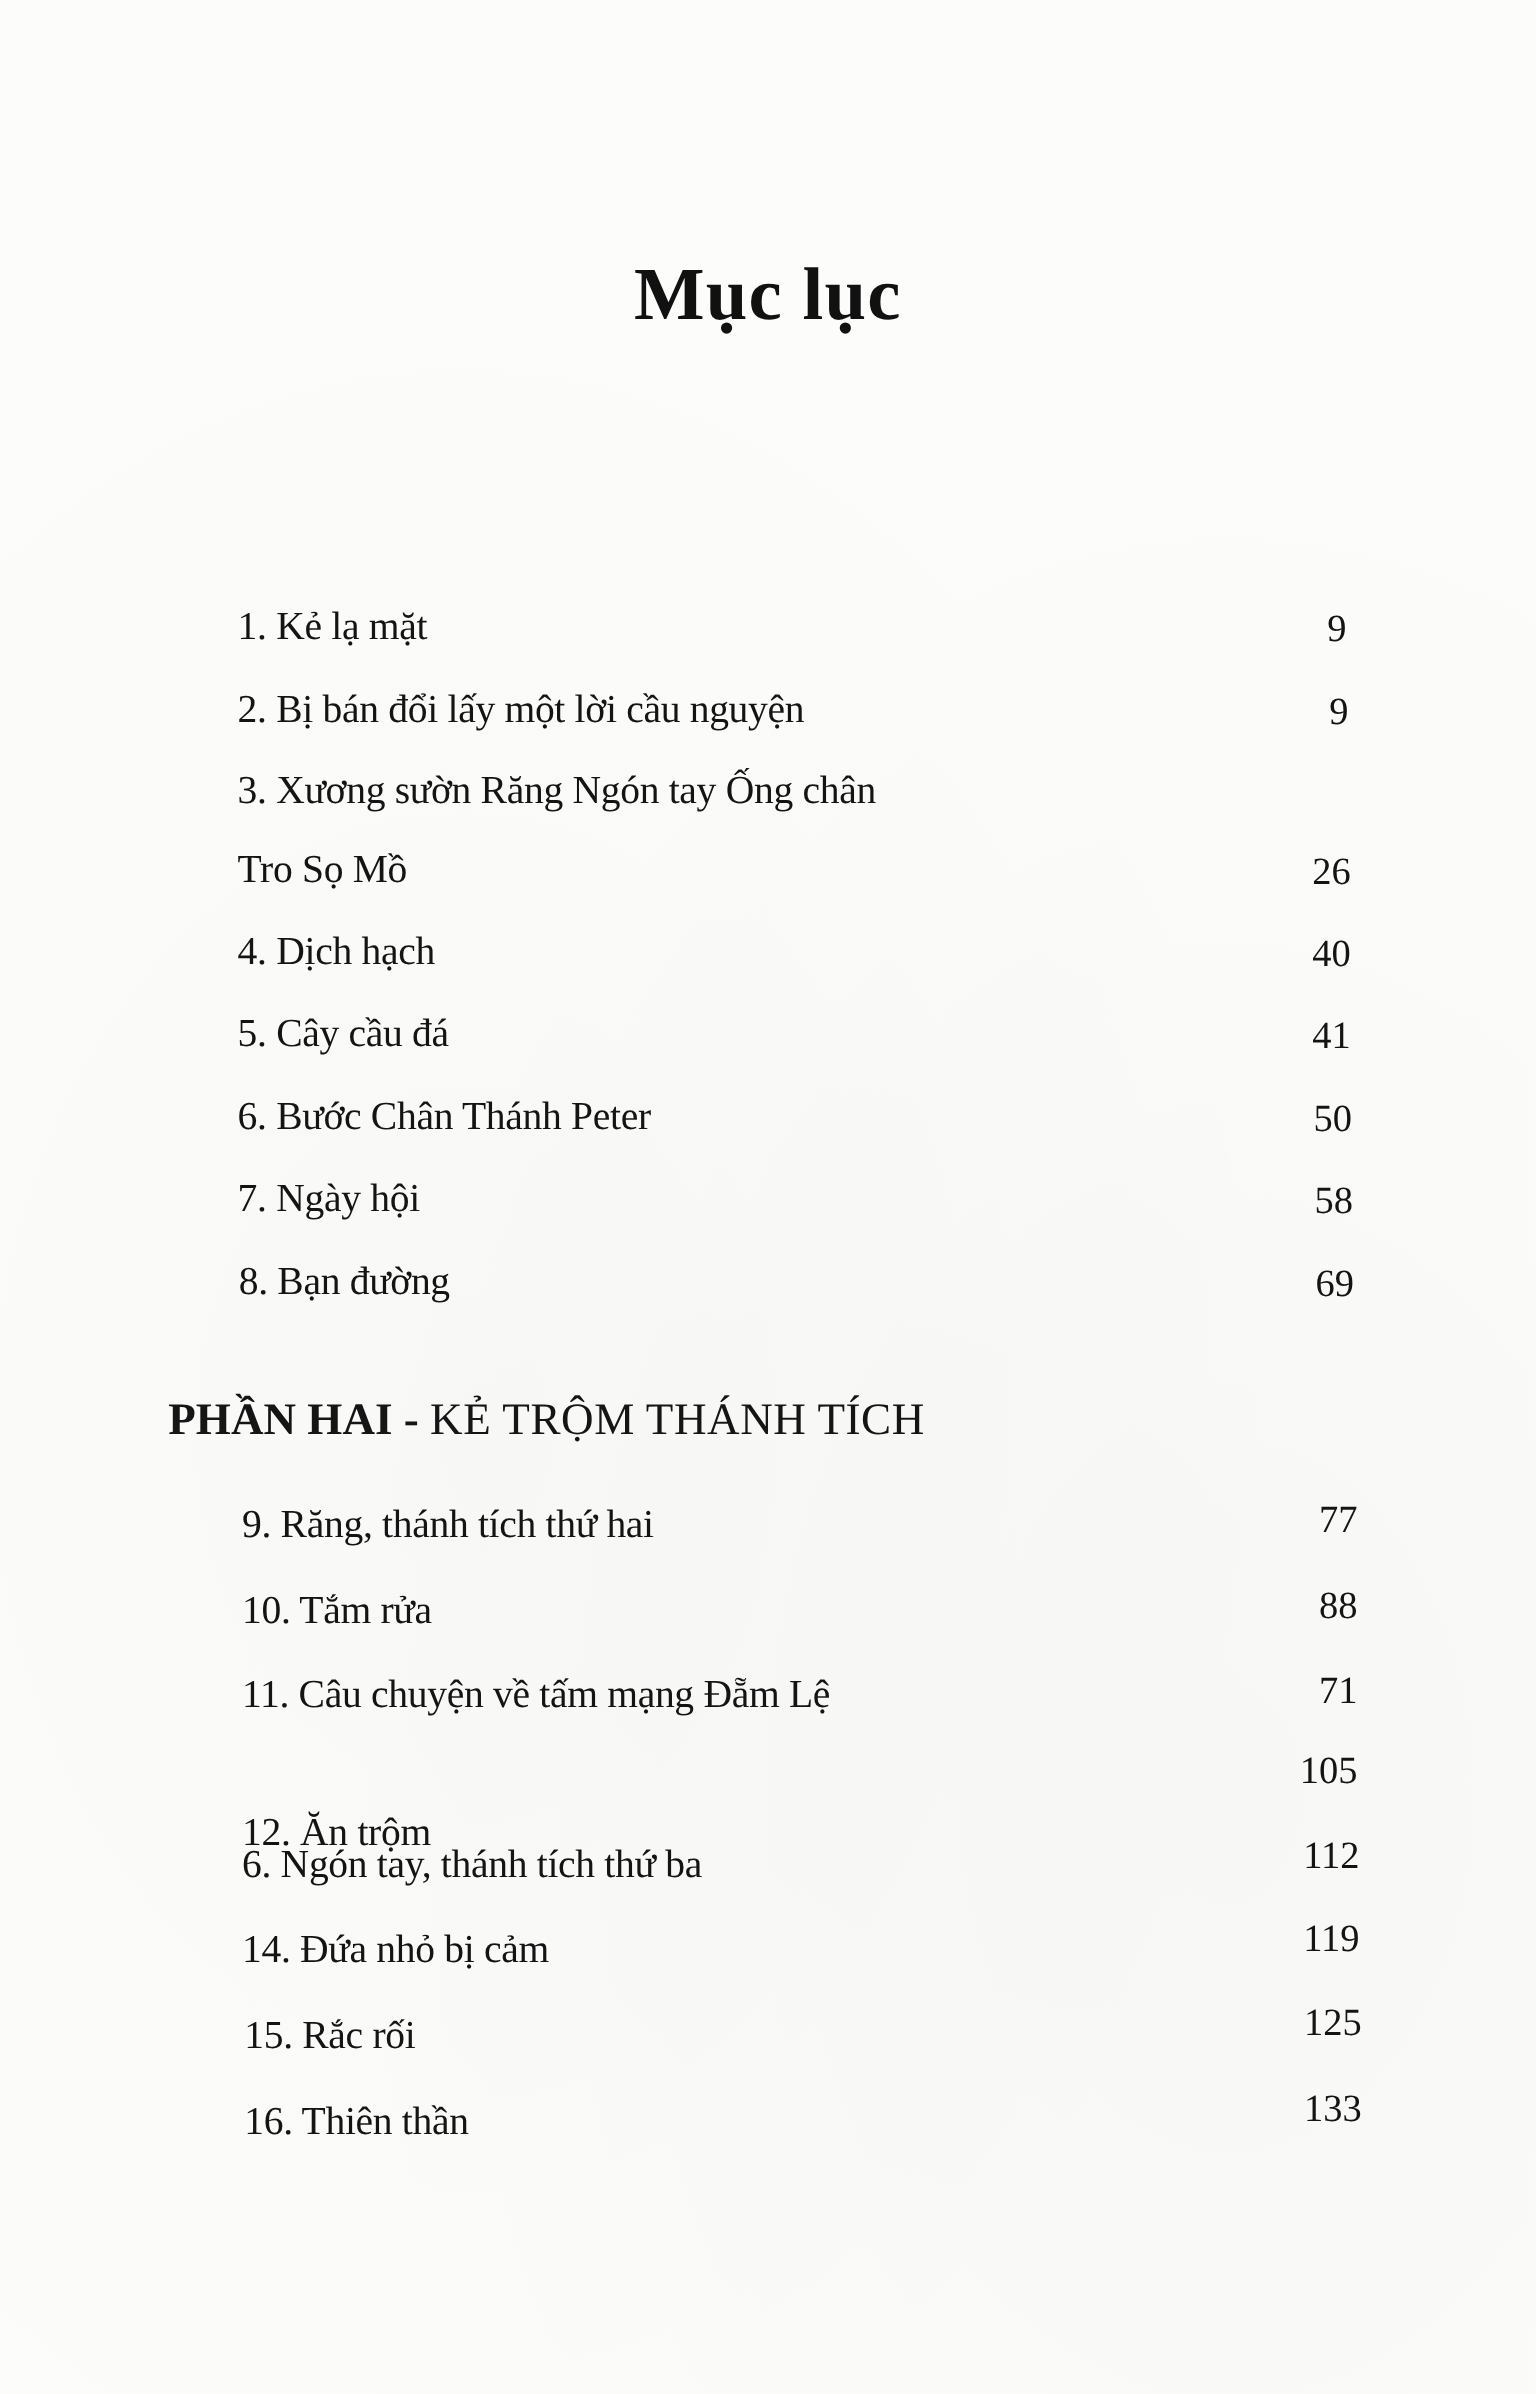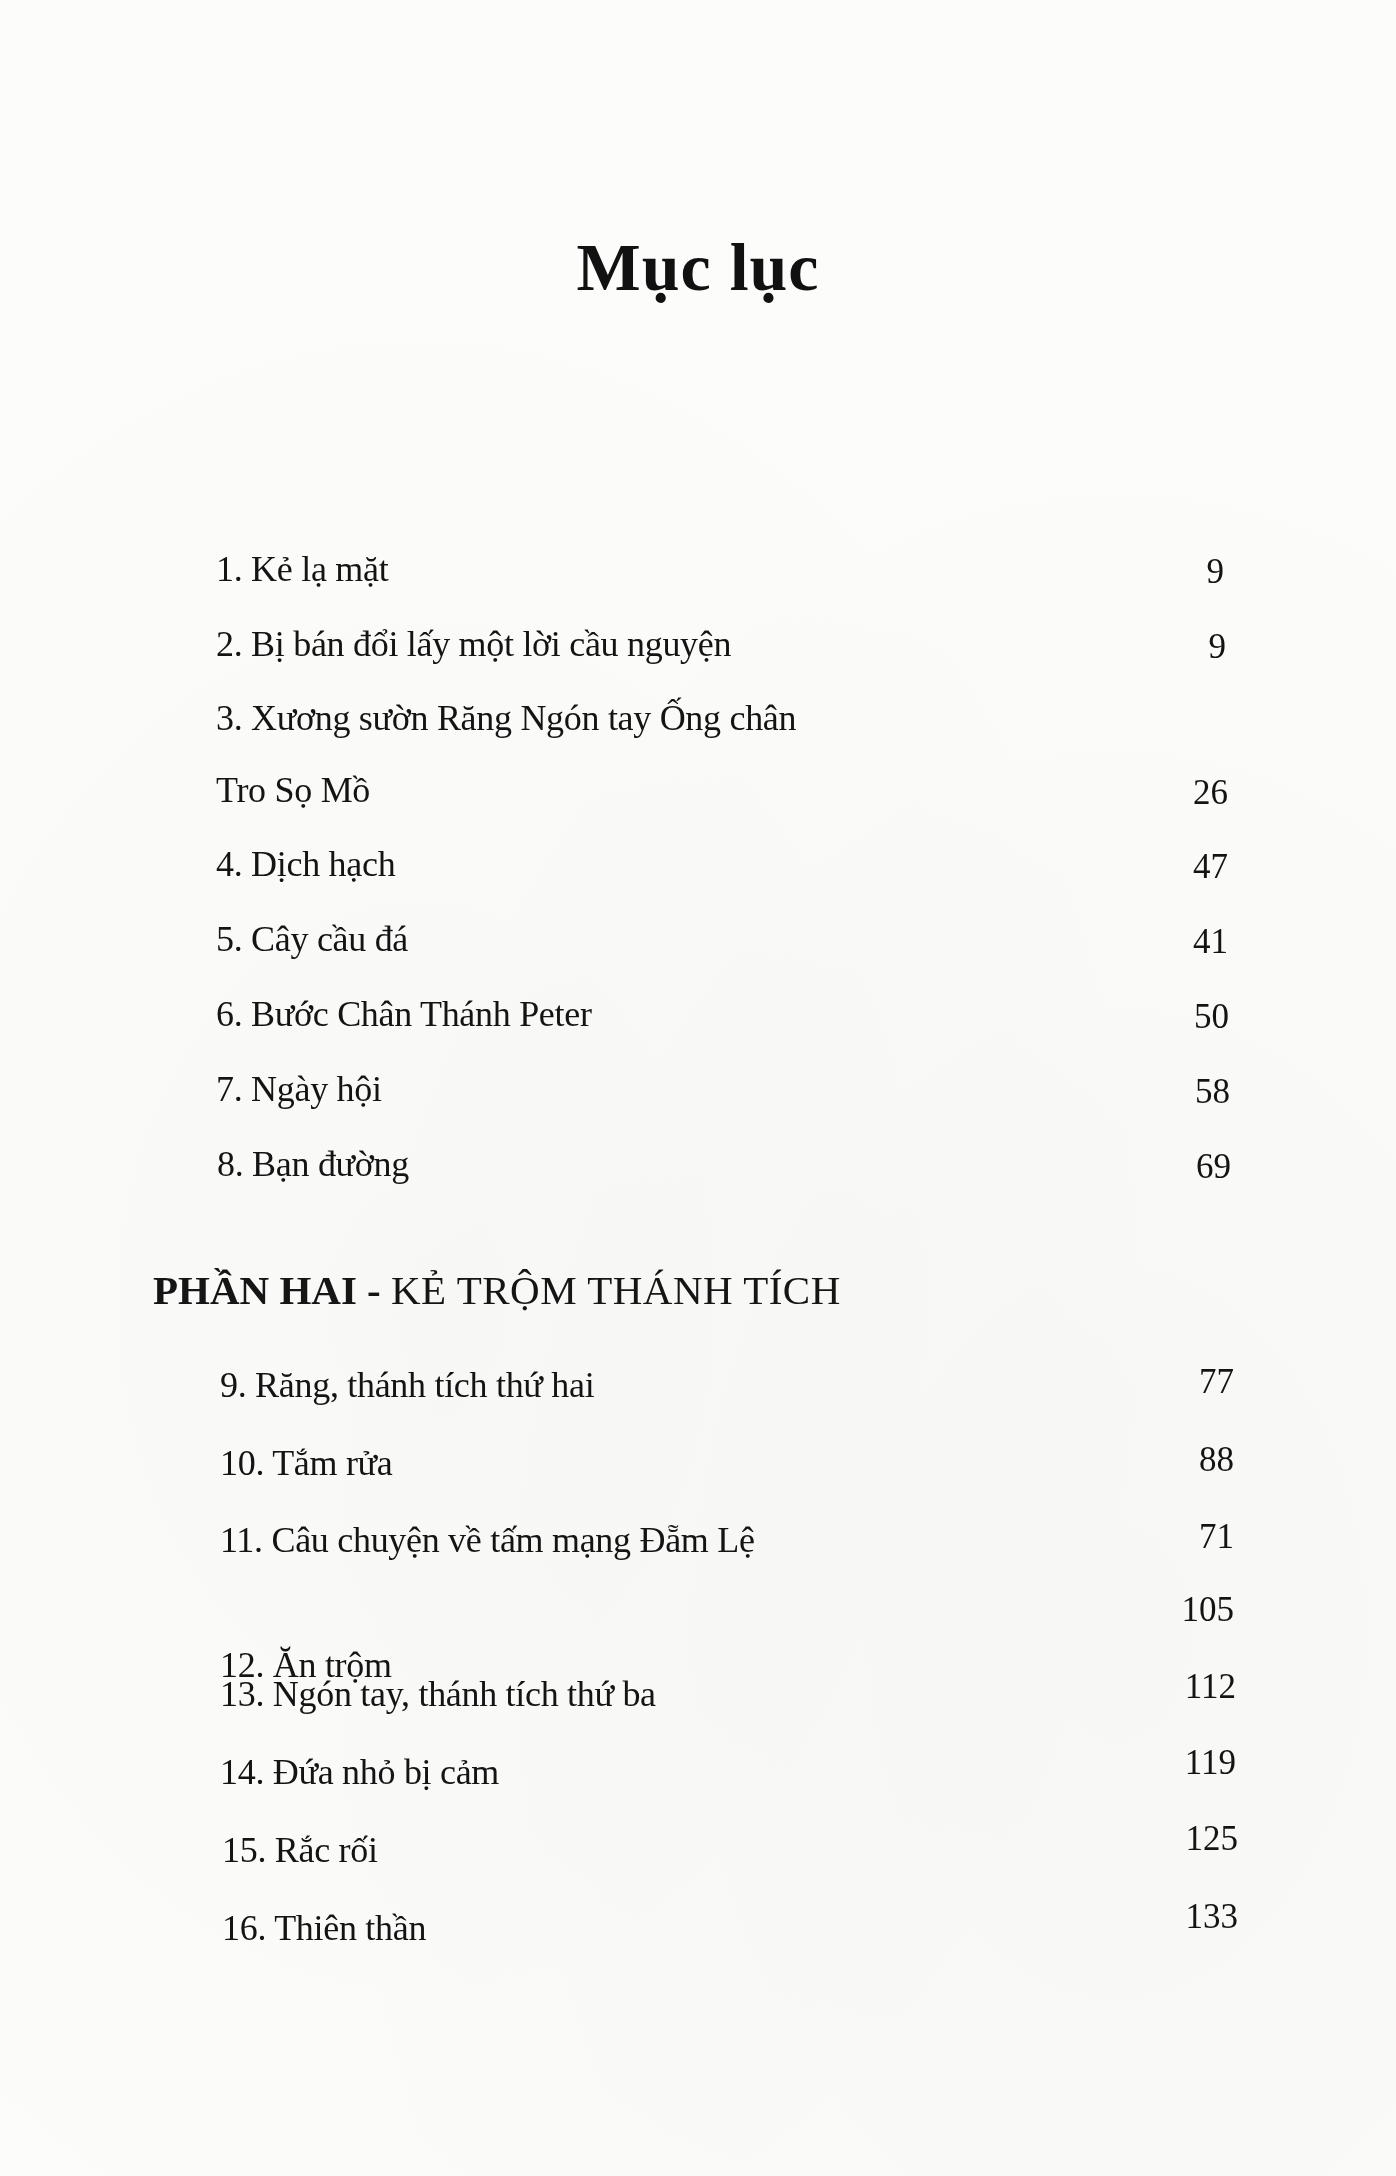--- a/index.html
+++ b/index.html
@@ -79,21 +79,21 @@
     <span class="entry-title" style="left:216px;">2. Bị bán đổi lấy một lời cầu nguyện</span>
     <span class="entry-page" style="left:1106px; top:4px;">9</span>
   </div>
   <div class="entry" style="top:697px; height:130px;">
     <span class="entry-title" style="left:216px;">3. Xương sườn Răng Ngón tay Ống chân</span>
     <span class="entry-title" style="left:216px; top:72px;">Tro Sọ Mồ</span>
     <span class="entry-page" style="left:1108px; top:76px;">26</span>
   </div>
   <div class="entry" style="top:843px;">
     <span class="entry-title" style="left:216px;">4. Dịch hạch</span>
-    <span class="entry-page" style="left:1108px; top:4px;">47</span>
+    <span class="entry-page" style="left:1108px; top:4px;">40</span>
   </div>
   <div class="entry" style="top:918px;">
     <span class="entry-title" style="left:216px;">5. Cây cầu đá</span>
     <span class="entry-page" style="left:1108px; top:4px;">41</span>
   </div>
   <div class="entry" style="top:993px;">
     <span class="entry-title" style="left:216px;">6. Bước Chân Thánh Peter</span>
     <span class="entry-page" style="left:1109px; top:4px;">50</span>
   </div>
   <div class="entry" style="top:1068px;">
@@ -119,21 +119,21 @@
   </div>
   <div class="entry" style="top:1519px;">
     <span class="entry-title" style="left:220px;">11. Câu chuyện về tấm mạng Đẵm Lệ</span>
     <span class="entry-page" style="left:1114px; top:-2px;">71</span>
   </div>
   <div class="entry" style="top:1596px;">
     <span class="entry-title" style="left:220px;margin-top:48px;">12. Ăn trộm</span>
     <span class="entry-page" style="left:1114px; top:-6px;">105</span>
   </div>
   <div class="entry" style="top:1673px;">
-    <span class="entry-title" style="left:220px;">13. Ngón tay, thánh tích thứ ba</span>
+    <span class="entry-title" style="left:220px;">6. Ngón tay, thánh tích thứ ba</span>
     <span class="entry-page" style="left:1116px; top:-6px;">112</span>
   </div>
   <div class="entry" style="top:1751px;">
     <span class="entry-title" style="left:220px;">14. Đứa nhỏ bị cảm</span>
     <span class="entry-page" style="left:1116px; top:-8px;">119</span>
   </div>
   <div class="entry" style="top:1829px;">
     <span class="entry-title" style="left:222px;">15. Rắc rối</span>
     <span class="entry-page" style="left:1118px; top:-10px;">125</span>
   </div>

